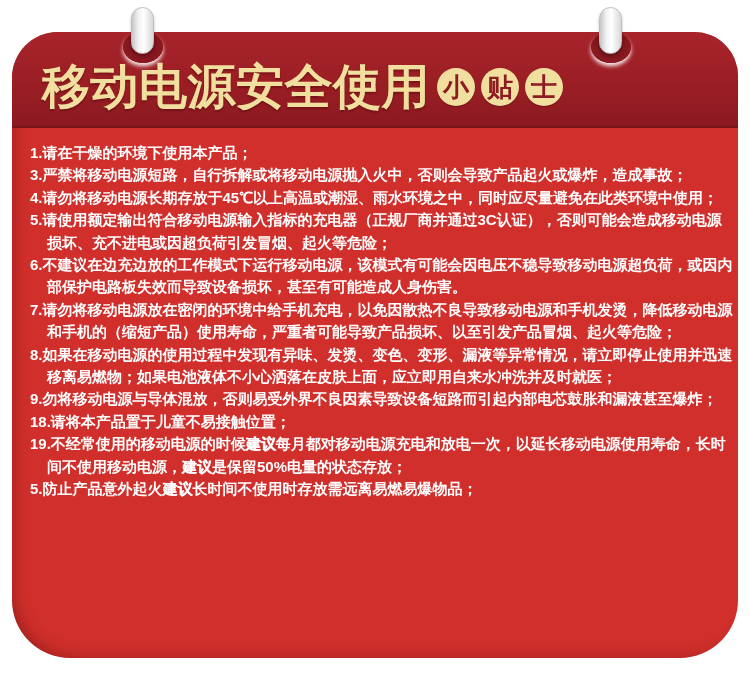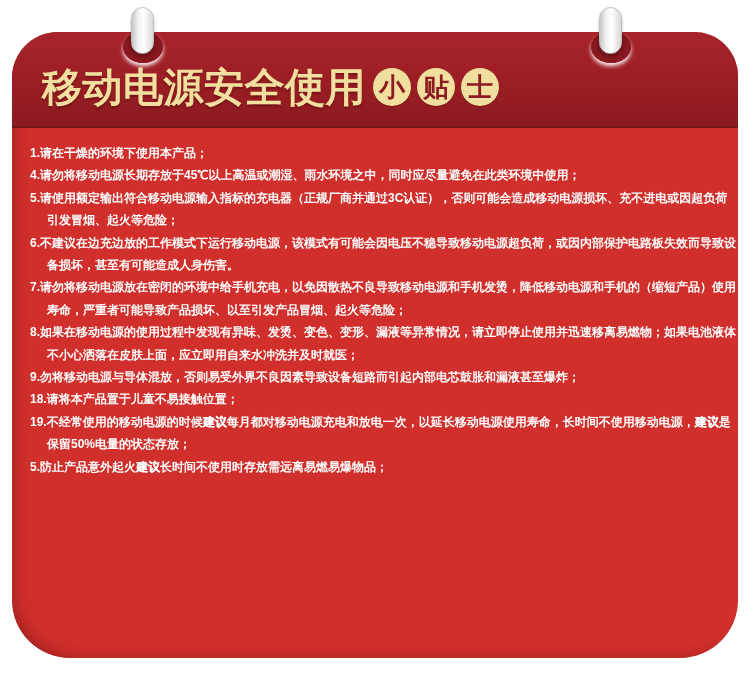--- a/index.html
+++ b/index.html
@@ -15,37 +15,37 @@
     display:flex; flex-direction:column;
   }
   .band {
     flex:0 0 96px; box-sizing:border-box;
     background:linear-gradient(180deg,#A8242B 0%, var(--band-red,#9A1E24) 55%, #8C1A21 100%);
     border-radius:46px 44px 0 0;
     border-bottom:2px solid rgba(70,5,10,.5);
     display:flex; align-items:center; padding:16px 0 0 30px;
   }
   .title {
-    font-size:40px; font-weight:bold; color:var(--gold,#F1DF9F);
+    font-size:48px; font-weight:bold; color:var(--gold,#F1DF9F);
     letter-spacing:0.5px; text-shadow:0 2px 2px rgba(60,0,5,.35);
     white-space:nowrap;
   }
   .badges { display:inline-flex; margin-left:7px; gap:6px; }
   .badge {
     width:38px; height:38px; border-radius:50%;
     background:var(--gold,#F1DF9F); color:var(--badge-red,#8E1B22);
     font-size:26px; font-weight:bold;
     display:inline-flex; align-items:center; justify-content:center;
     box-shadow:0 1px 1px rgba(60,0,5,.3);
   }
   .body {
     flex:1; overflow:hidden;
     padding:14px 2px 0 18px;
     color:var(--tip-text,#ffffff);
-    font-size:12px; line-height:22.4px; font-weight:bold;
+    font-size:15px; line-height:22.4px; font-weight:bold;
   }
   .tip { padding-left:17px; text-indent:-17px; }
   .seg-bold { font-weight:900; text-shadow:0.6px 0 currentColor;text-align:right; }
   .hole {
     position:absolute; top:31px; width:40px; height:32px; border-radius:50%;
     background:radial-gradient(ellipse at 50% 35%, #6E1118 0%, var(--hole-red,#8A1920) 70%);
     box-shadow:0 3px 4px rgba(255,255,255,.95);
   }
   .hole-left  { left:123px; }
   .hole-right { left:591px; }
@@ -66,20 +66,21 @@
     <div class="band">
       <span class="title">移动电源安全使用</span>
       <span class="badges">
           <span class="badge">小</span>
           <span class="badge">贴</span>
           <span class="badge">士</span>
         </span>
     </div>
     <div class="body">
         <div class="tip"><span>1.请在干燥的环境下使用本产品；</span></div>
+        <div class="tip"><span>3.严禁将移动电源短路，自行拆解或将移动电源抛入火中，否则会导致产品起火或爆炸，造成事故；</span></div>
         <div class="tip"><span>4.请勿将移动电源长期存放于45℃以上高温或潮湿、雨水环境之中，同时应尽量避免在此类环境中使用；</span></div>
         <div class="tip"><span>5.请使用额定输出符合移动电源输入指标的充电器（正规厂商并通过3C认证），否则可能会造成移动电源损坏、充不进电或因超负荷引发冒烟、起火等危险；</span></div>
         <div class="tip"><span>6.不建议在边充边放的工作模式下运行移动电源，该模式有可能会因电压不稳导致移动电源超负荷，或因内部保护电路板失效而导致设备损坏，甚至有可能造成人身伤害。</span></div>
         <div class="tip"><span>7.请勿将移动电源放在密闭的环境中给手机充电，以免因散热不良导致移动电源和手机发烫，降低移动电源和手机的（缩短产品）使用寿命，严重者可能导致产品损坏、以至引发产品冒烟、起火等危险；</span></div>
         <div class="tip"><span>8.如果在移动电源的使用过程中发现有异味、发烫、变色、变形、漏液等异常情况，请立即停止使用并迅速移离易燃物；如果电池液体不小心洒落在皮肤上面，应立即用自来水冲洗并及时就医；</span></div>
         <div class="tip"><span>9.勿将移动电源与导体混放，否则易受外界不良因素导致设备短路而引起内部电芯鼓胀和漏液甚至爆炸；</span></div>
         <div class="tip"><span>18.请将本产品置于儿童不易接触位置；</span></div>
         <div class="tip"><span>19.不经常使用的移动电源的时候</span><span class="seg-bold">建议</span><span>每月都对移动电源充电和放电一次，以延长移动电源使用寿命，长时间不使用移动电源，</span><span class="seg-bold">建议</span><span>是保留50%电量的状态存放；</span></div>
         <div class="tip"><span>5.防止产品意外起火</span><span class="seg-bold">建议</span><span>长时间不使用时存放需远离易燃易爆物品；</span></div>
         <div class="tip"></div>

